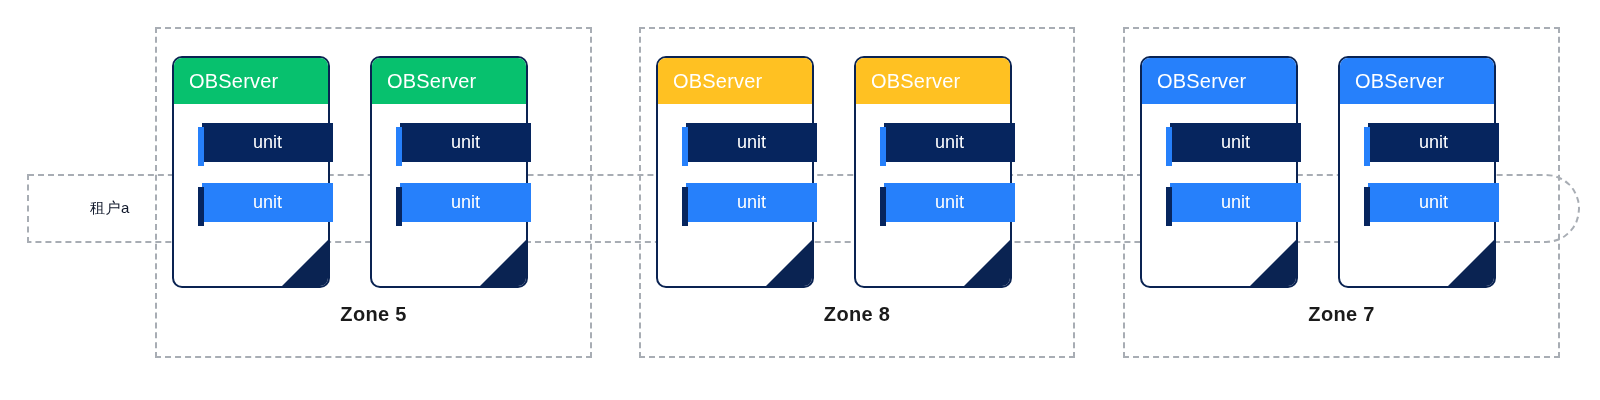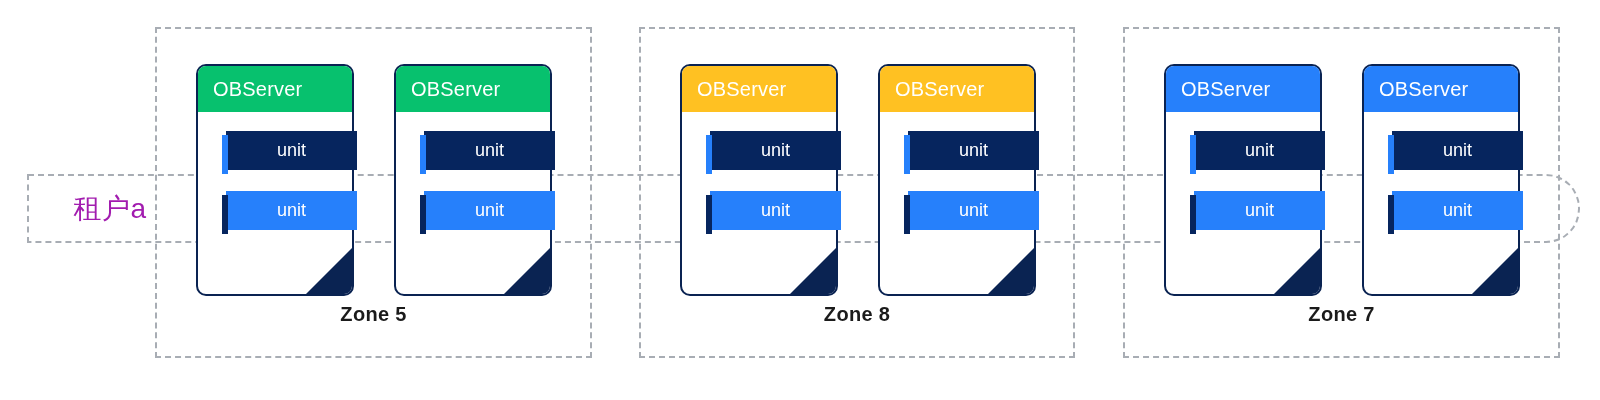--- a/index.html
+++ b/index.html
@@ -34,22 +34,22 @@
   }
   .tenant-label {
     position: absolute;
     left: 45px;
     top: 174px;
     width: 130px;
     height: 69px;
     display: flex;
     align-items: center;
     justify-content: center;
-    font-size: 28px;
-    color: #a21caf;
+    font-size: 15px;
+    color: #0f172a;
     letter-spacing: 0.5px;
     z-index: 6;
     white-space: nowrap;
   }
 
   
   .zone {
     position: absolute;
     top: 27px;
     height: 331px;
@@ -66,25 +66,24 @@
     text-align: center;
     font-size: 20px;
     font-weight: bold;
     color: #1b1b1b;
     letter-spacing: 0.3px;
   }
 
   
   .card {
     position: absolute;
-    top: 64px;
+    top: 56px;
     width: 158px;
     height: 232px;
     z-index: 4;
-    margin-left: 24px;
   }
   .card-body {
     position: absolute;
     inset: 0;
     background: #ffffff;
     border: 2.5px solid #0a2352;
     border-radius: 10px;
     box-sizing: border-box;
     overflow: hidden;
   }

